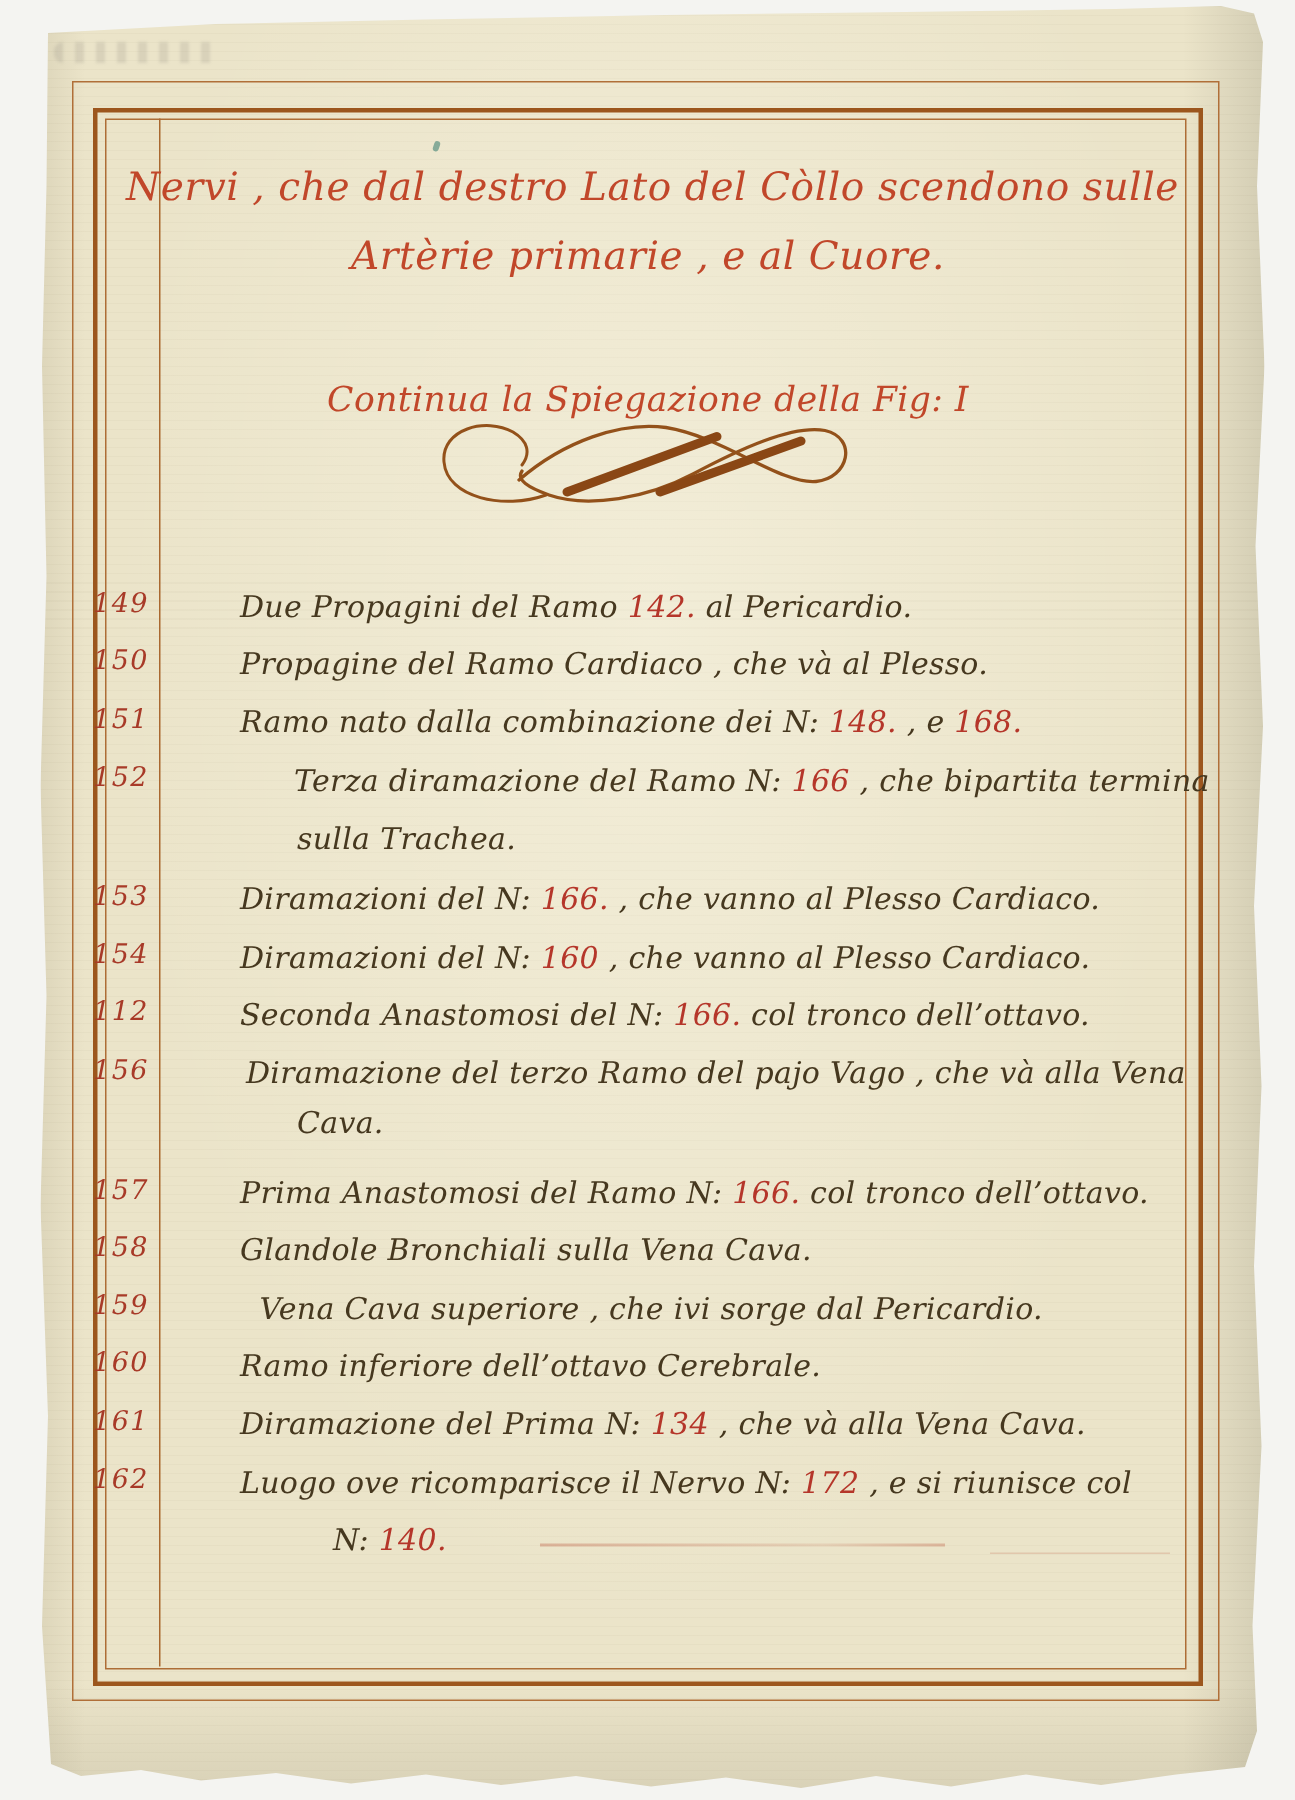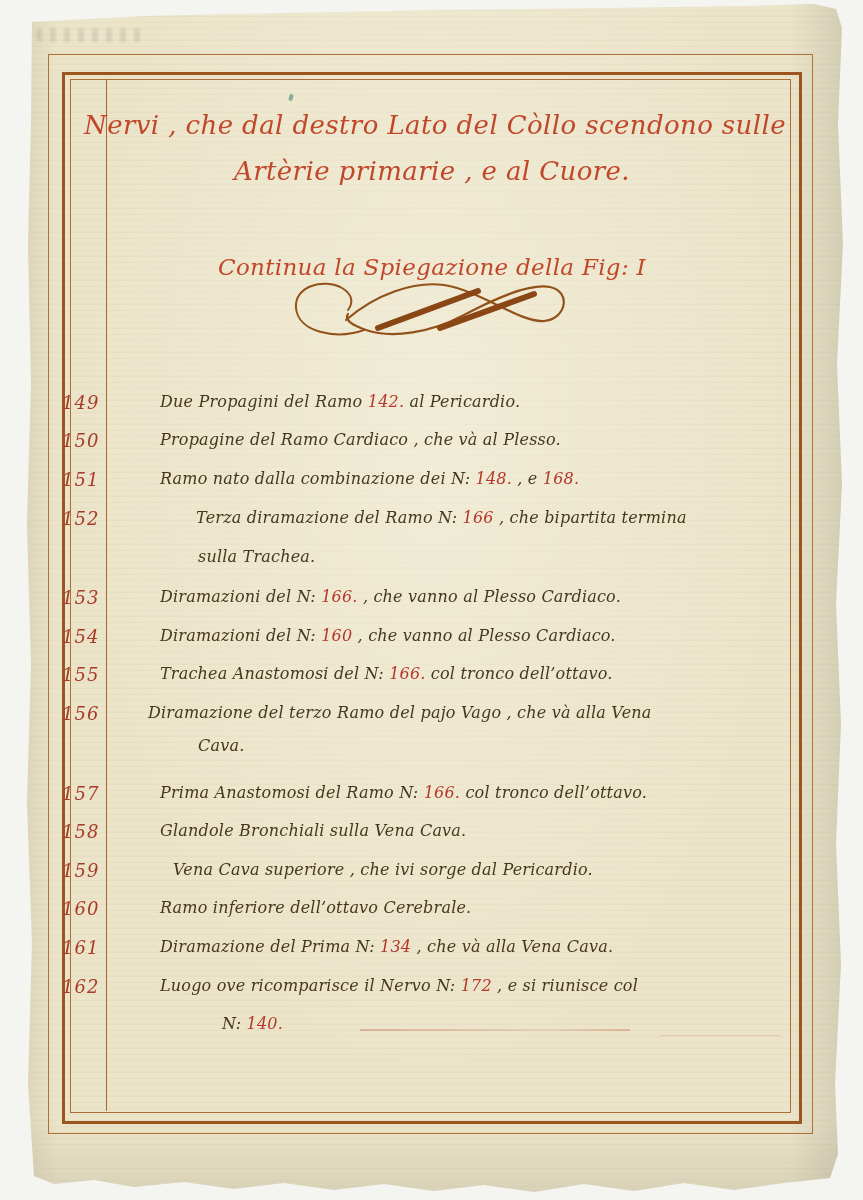--- a/index.html
+++ b/index.html
@@ -41,21 +41,21 @@
     color:#c1472a;font-style:italic;white-space:nowrap;}
   .title-1{top:106px;font-size:26px;letter-spacing:0.4px;}
   .title-2{top:152px;font-size:26px;letter-spacing:0.4px;}
   .subtitle{top:206px;font-size:23px;letter-spacing:0.3px;margin-top:44px;}
   
   .flourish{position:absolute;left:256px;top:264px;width:312px;height:86px;}
   
   .line{position:absolute;left:0;width:100%;height:32px;}
   .num{position:absolute;left:38px;width:38px;text-align:left;
     font-size:18px;font-style:italic;color:#a83a28;letter-spacing:1px;}
-  .txt{position:absolute;top:0;font-size:16px;font-style:italic;color:#46381f;
+  .txt{position:absolute;top:0;font-size:20px;font-style:italic;color:#46381f;
     white-space:nowrap;letter-spacing:0.2px;}
   .txt .red{color:#b5362a;}
   
   .speck-teal{position:absolute;left:265px;top:90px;width:4px;height:7px;
     background:rgba(32,112,100,0.5);border-radius:2px;transform:rotate(18deg);}
   .pencil-smudge{position:absolute;left:12px;top:24px;width:110px;height:14px;
     background:repeating-linear-gradient(90deg, rgba(120,118,112,0.16) 0 6px, rgba(0,0,0,0) 6px 14px);
     border-radius:6px;filter:blur(1px);}
   .offset-line{position:absolute;left:336px;top:1025px;width:270px;height:1.6px;
     background:linear-gradient(90deg, rgba(181,69,44,0.32), rgba(181,69,44,0.12) 70%, rgba(181,69,44,0.3));}
@@ -110,26 +110,26 @@
         </div>
         <div class="line" style="top: 583px;">
           <span class="num">153</span>
           <span class="txt" style="left: 136px;"><span>Diramazioni del N: </span><span class="red">166.</span><span> , che vanno al Plesso Cardiaco.</span></span>
         </div>
         <div class="line" style="top: 622px;">
           <span class="num">154</span>
           <span class="txt" style="left: 136px;"><span>Diramazioni del N: </span><span class="red">160</span><span> , che vanno al Plesso Cardiaco.</span></span>
         </div>
         <div class="line" style="top: 660px;">
-          <span class="num">155</span>
-          <span class="txt" style="left: 136px;"><span>Trachea Anastomosi del N: </span><span class="red">166.</span><span> col tronco dell’ottavo.</span></span>
+          <span class="num">112</span>
+          <span class="txt" style="left: 136px;"><span>Seconda Anastomosi del N: </span><span class="red">166.</span><span> col tronco dell’ottavo.</span></span>
         </div>
         <div class="line" style="top: 699px;">
           <span class="num">156</span>
-          <span class="txt" style="left: 124px;"><span>Diramazione del terzo Ramo del pajo Vago , che và alla Vena</span></span>
+          <span class="txt" style="left: 140px;"><span>Diramazione del terzo Ramo del pajo Vago , che và alla Vena</span></span>
         </div>
         <div class="line" style="top: 732px;">
           <span class="txt" style="left: 174px;"><span>Cava.</span></span>
         </div>
         <div class="line" style="top: 779px;">
           <span class="num">157</span>
           <span class="txt" style="left: 136px;"><span>Prima Anastomosi del Ramo N: </span><span class="red">166.</span><span> col tronco dell’ottavo.</span></span>
         </div>
         <div class="line" style="top: 817px;">
           <span class="num">158</span>

